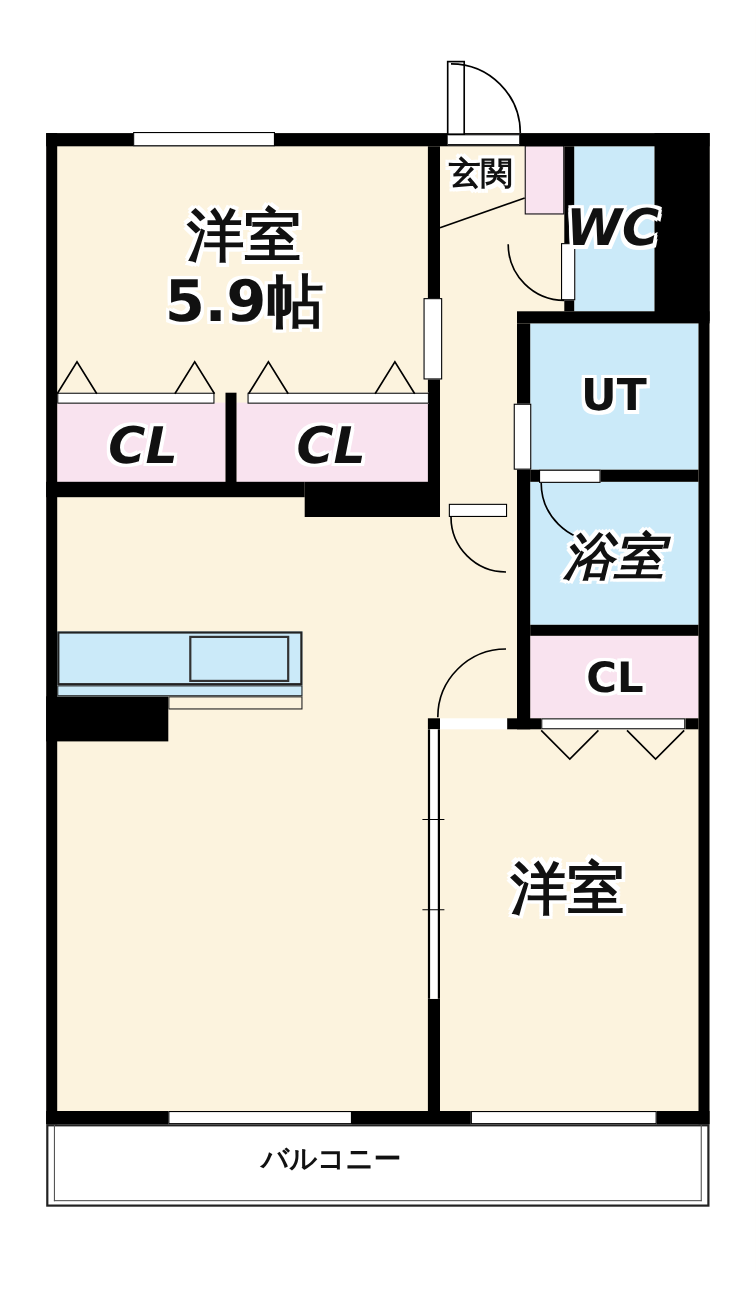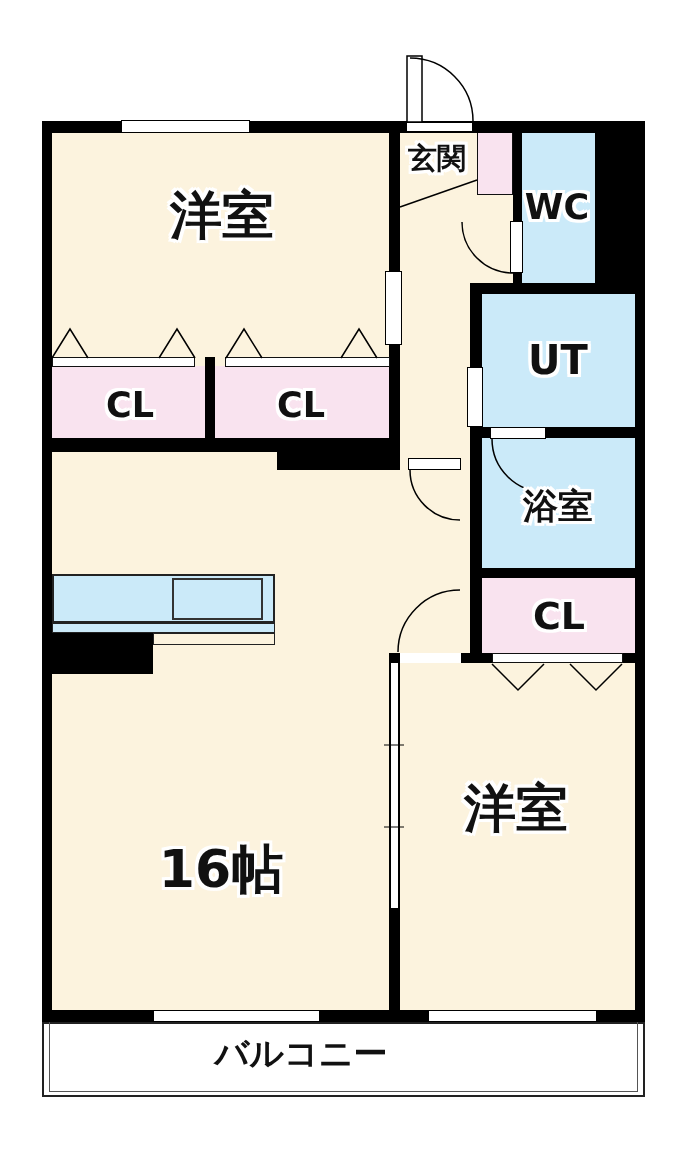--- a/index.html
+++ b/index.html
@@ -17,21 +17,21 @@
   .wall{background:var(--wall);z-index:2;}
   .white{background:#fff;z-index:3;}
   .bordered{border:1.5px solid #000;box-sizing:border-box;}
   .thin{border:1px solid #111;box-sizing:border-box;}
   .svg-overlay{left:0;top:0;z-index:4;pointer-events:none;}
   .label{z-index:5;transform:translate(-50%,-50%);white-space:nowrap;color:#111;
          font-weight:bold;text-align:center;line-height:1;
          text-shadow:-3px -3px 0 #fff,3px -3px 0 #fff,-3px 3px 0 #fff,3px 3px 0 #fff,
                      -3px 0 0 #fff,3px 0 0 #fff,0 -3px 0 #fff,0 3px 0 #fff,0 0 5px #fff;}
   .big{font-size:52px;}
-  .mid{font-size:35px;}
+  .mid{font-size:46px;font-style:italic;}
   .partition{background:#fff;border-left:2px solid #000;border-right:2px solid #000;
              box-sizing:border-box;z-index:3;}
   .balcony{left:42px;top:1022px;width:603px;height:75px;background:#fff;
            border:2px solid var(--balcony-line);box-sizing:border-box;z-index:1;}
   .balcony-inner{position:absolute;left:5px;right:5px;top:-2px;bottom:3px;
                  border-left:1.5px solid #555;border-right:1.5px solid #555;
                  border-bottom:1.5px solid #555;}
   .kitchen{box-sizing:border-box;z-index:3;}
 </style>
 </head>
@@ -106,24 +106,24 @@
     <path d="M 52 358 L 70 329 L 88 358" fill="none" stroke="#000" stroke-width="1.5"></path>
     <path d="M 159 358 L 177 329 L 195 358" fill="none" stroke="#000" stroke-width="1.5"></path>
     <path d="M 226 358 L 244 329 L 262 358" fill="none" stroke="#000" stroke-width="1.5"></path>
     <path d="M 341 358 L 359 329 L 377 358" fill="none" stroke="#000" stroke-width="1.5"></path>
     <path d="M 492 664 L 518 690 L 544 664" fill="none" stroke="#000" stroke-width="1.5"></path>
     <path d="M 570 664 L 596 690 L 622 664" fill="none" stroke="#000" stroke-width="1.5"></path>
     <path d="M 384 745 L 404 745 M 384 827 L 404 827" fill="none" stroke="#000" stroke-width="1"></path>
   </svg>
 
   <div class="abs label big" style="left:222px;top:215px;">洋室</div>
+  <div class="abs label big" style="left:222px;top:275px;">5.9帖</div>
   <div class="abs label" style="left:437px;top:158px;font-size:29px;">玄関</div>
   <div class="abs label mid" style="left:557px;top:207px;">WC</div>
   <div class="abs label" style="left:558px;top:360px;font-size:40px;">UT</div>
   <div class="abs label mid" style="left:558px;top:506px;">浴室</div>
   <div class="abs label" style="left:559px;top:616px;font-size:38px;">CL</div>
   <div class="abs label mid" style="left:130px;top:405px;">CL</div>
   <div class="abs label mid" style="left:301px;top:405px;">CL</div>
-  <div class="abs label big" style="left:221px;top:869px;">16帖</div>
   <div class="abs label big" style="left:516px;top:808px;">洋室</div>
-  <div class="abs label" style="left:301px;top:1053px;font-size:34px;">バルコニー</div>
+  <div class="abs label" style="left:301px;top:1053px;font-size:25px;">バルコニー</div>
 
 </div>
 
 </body></html>

